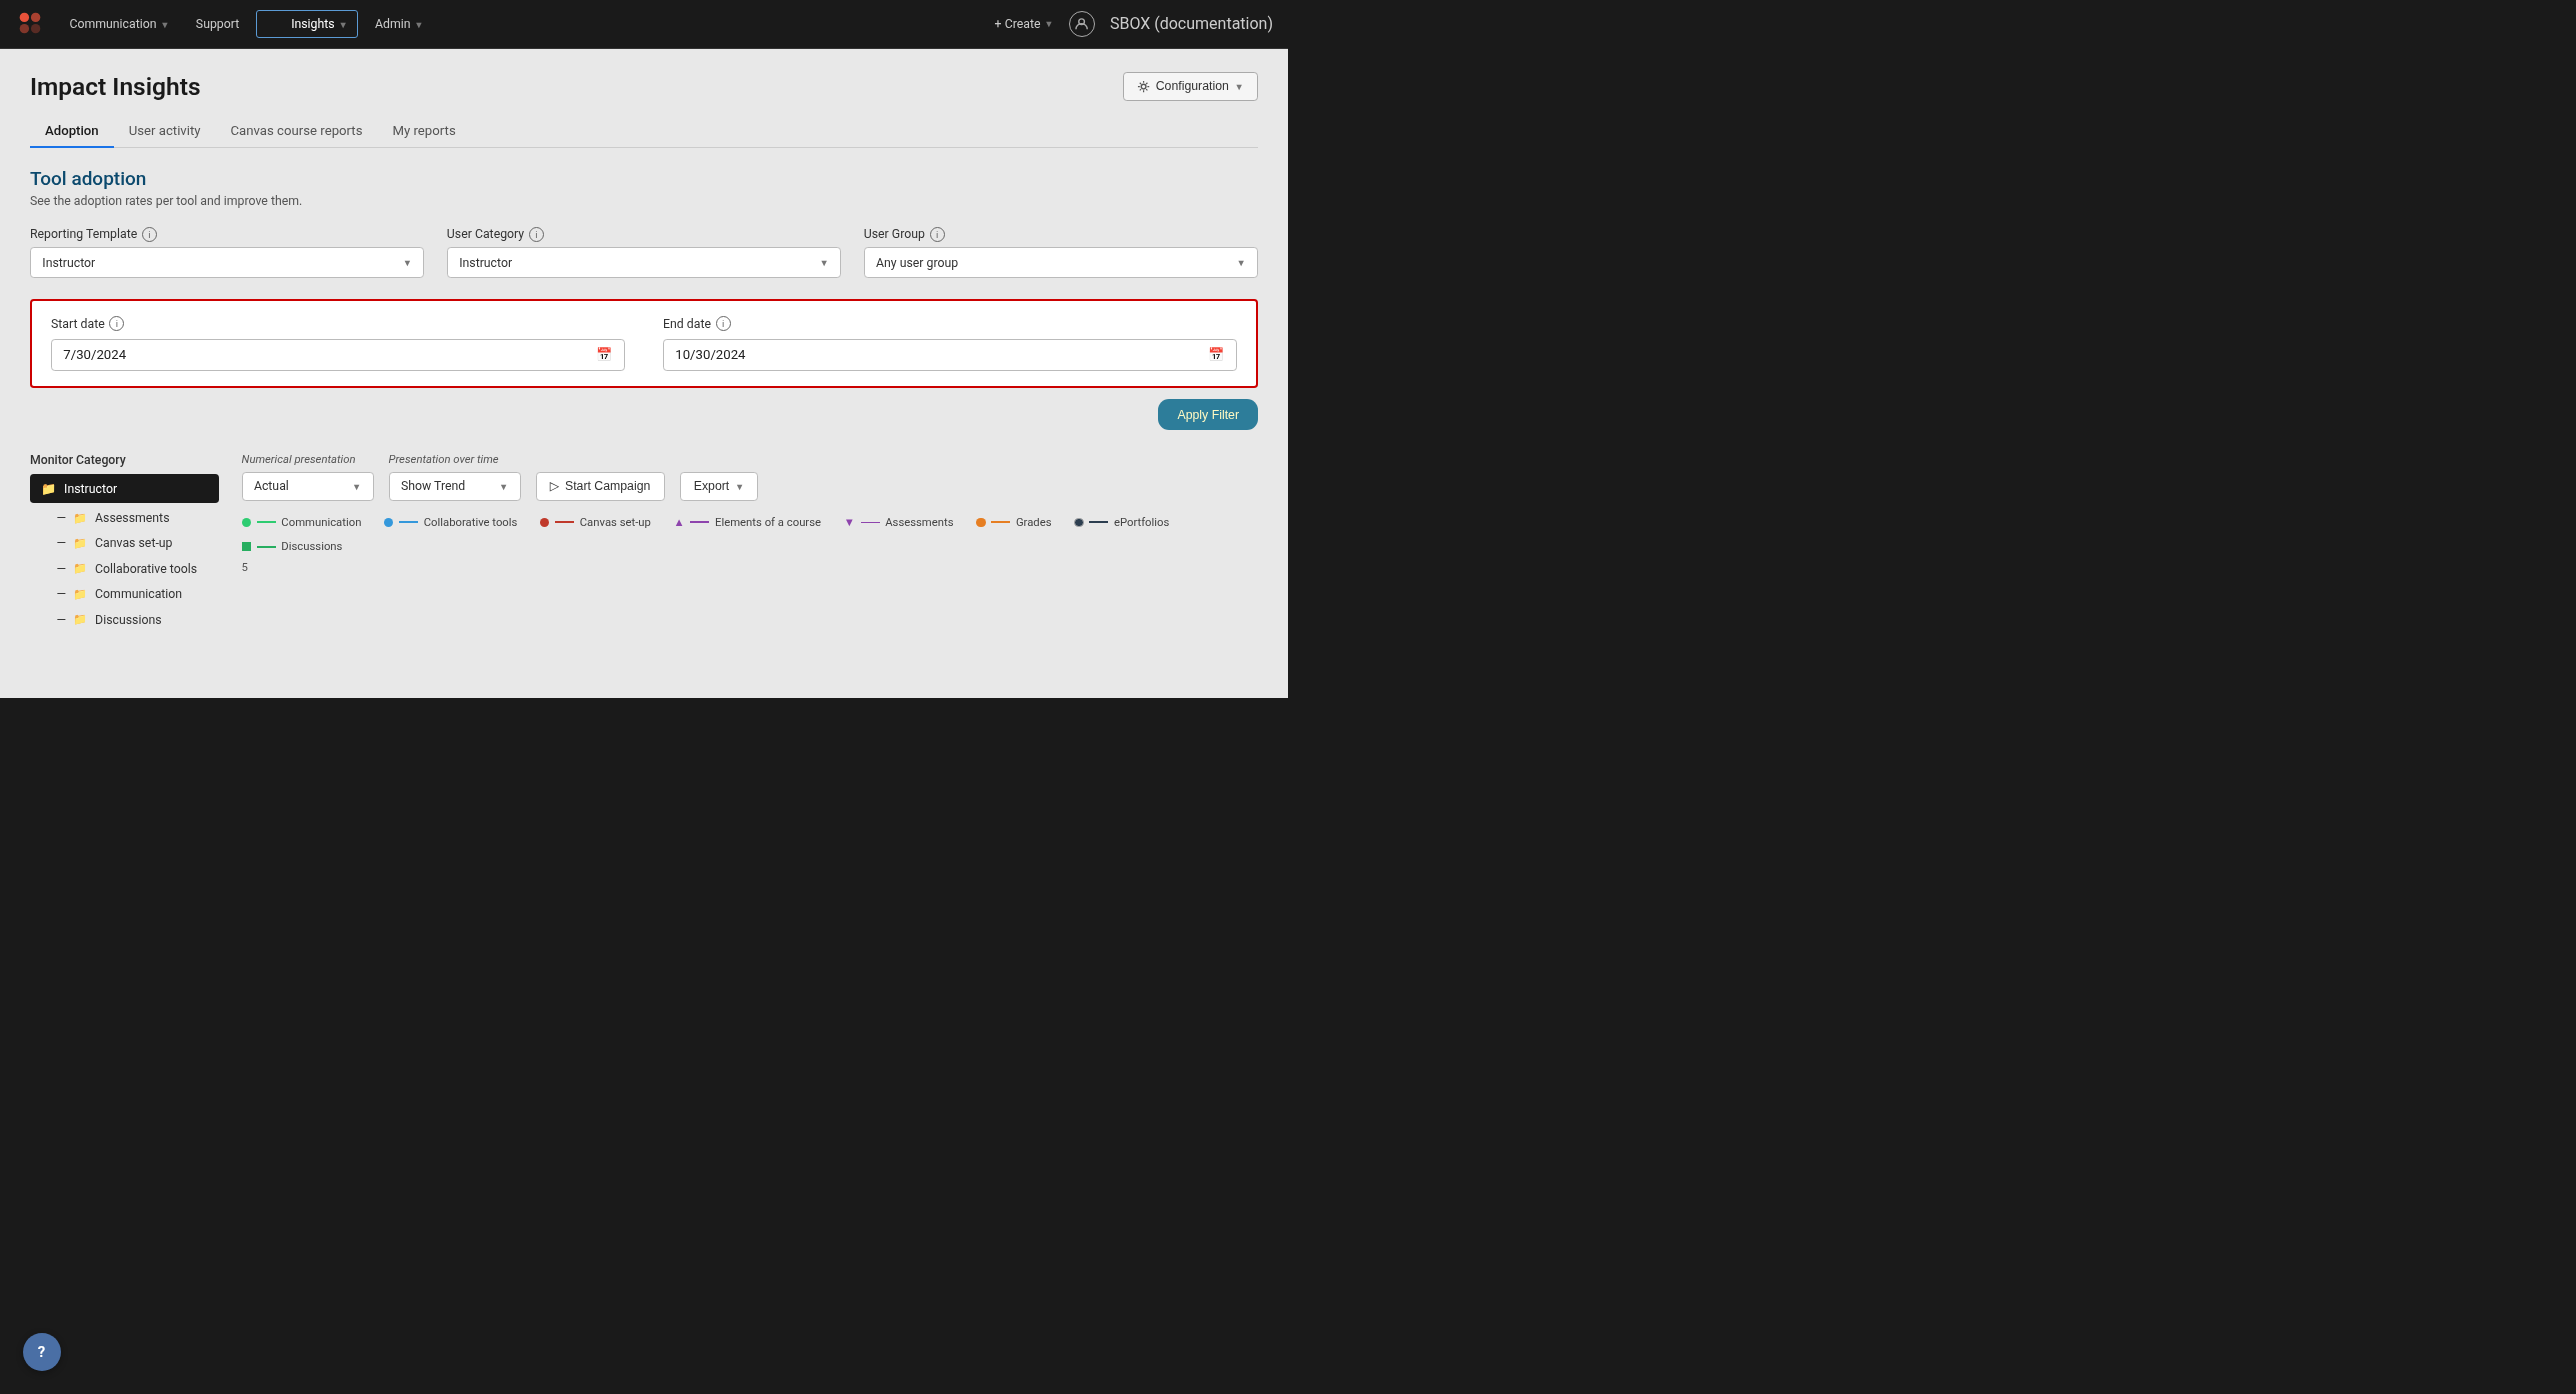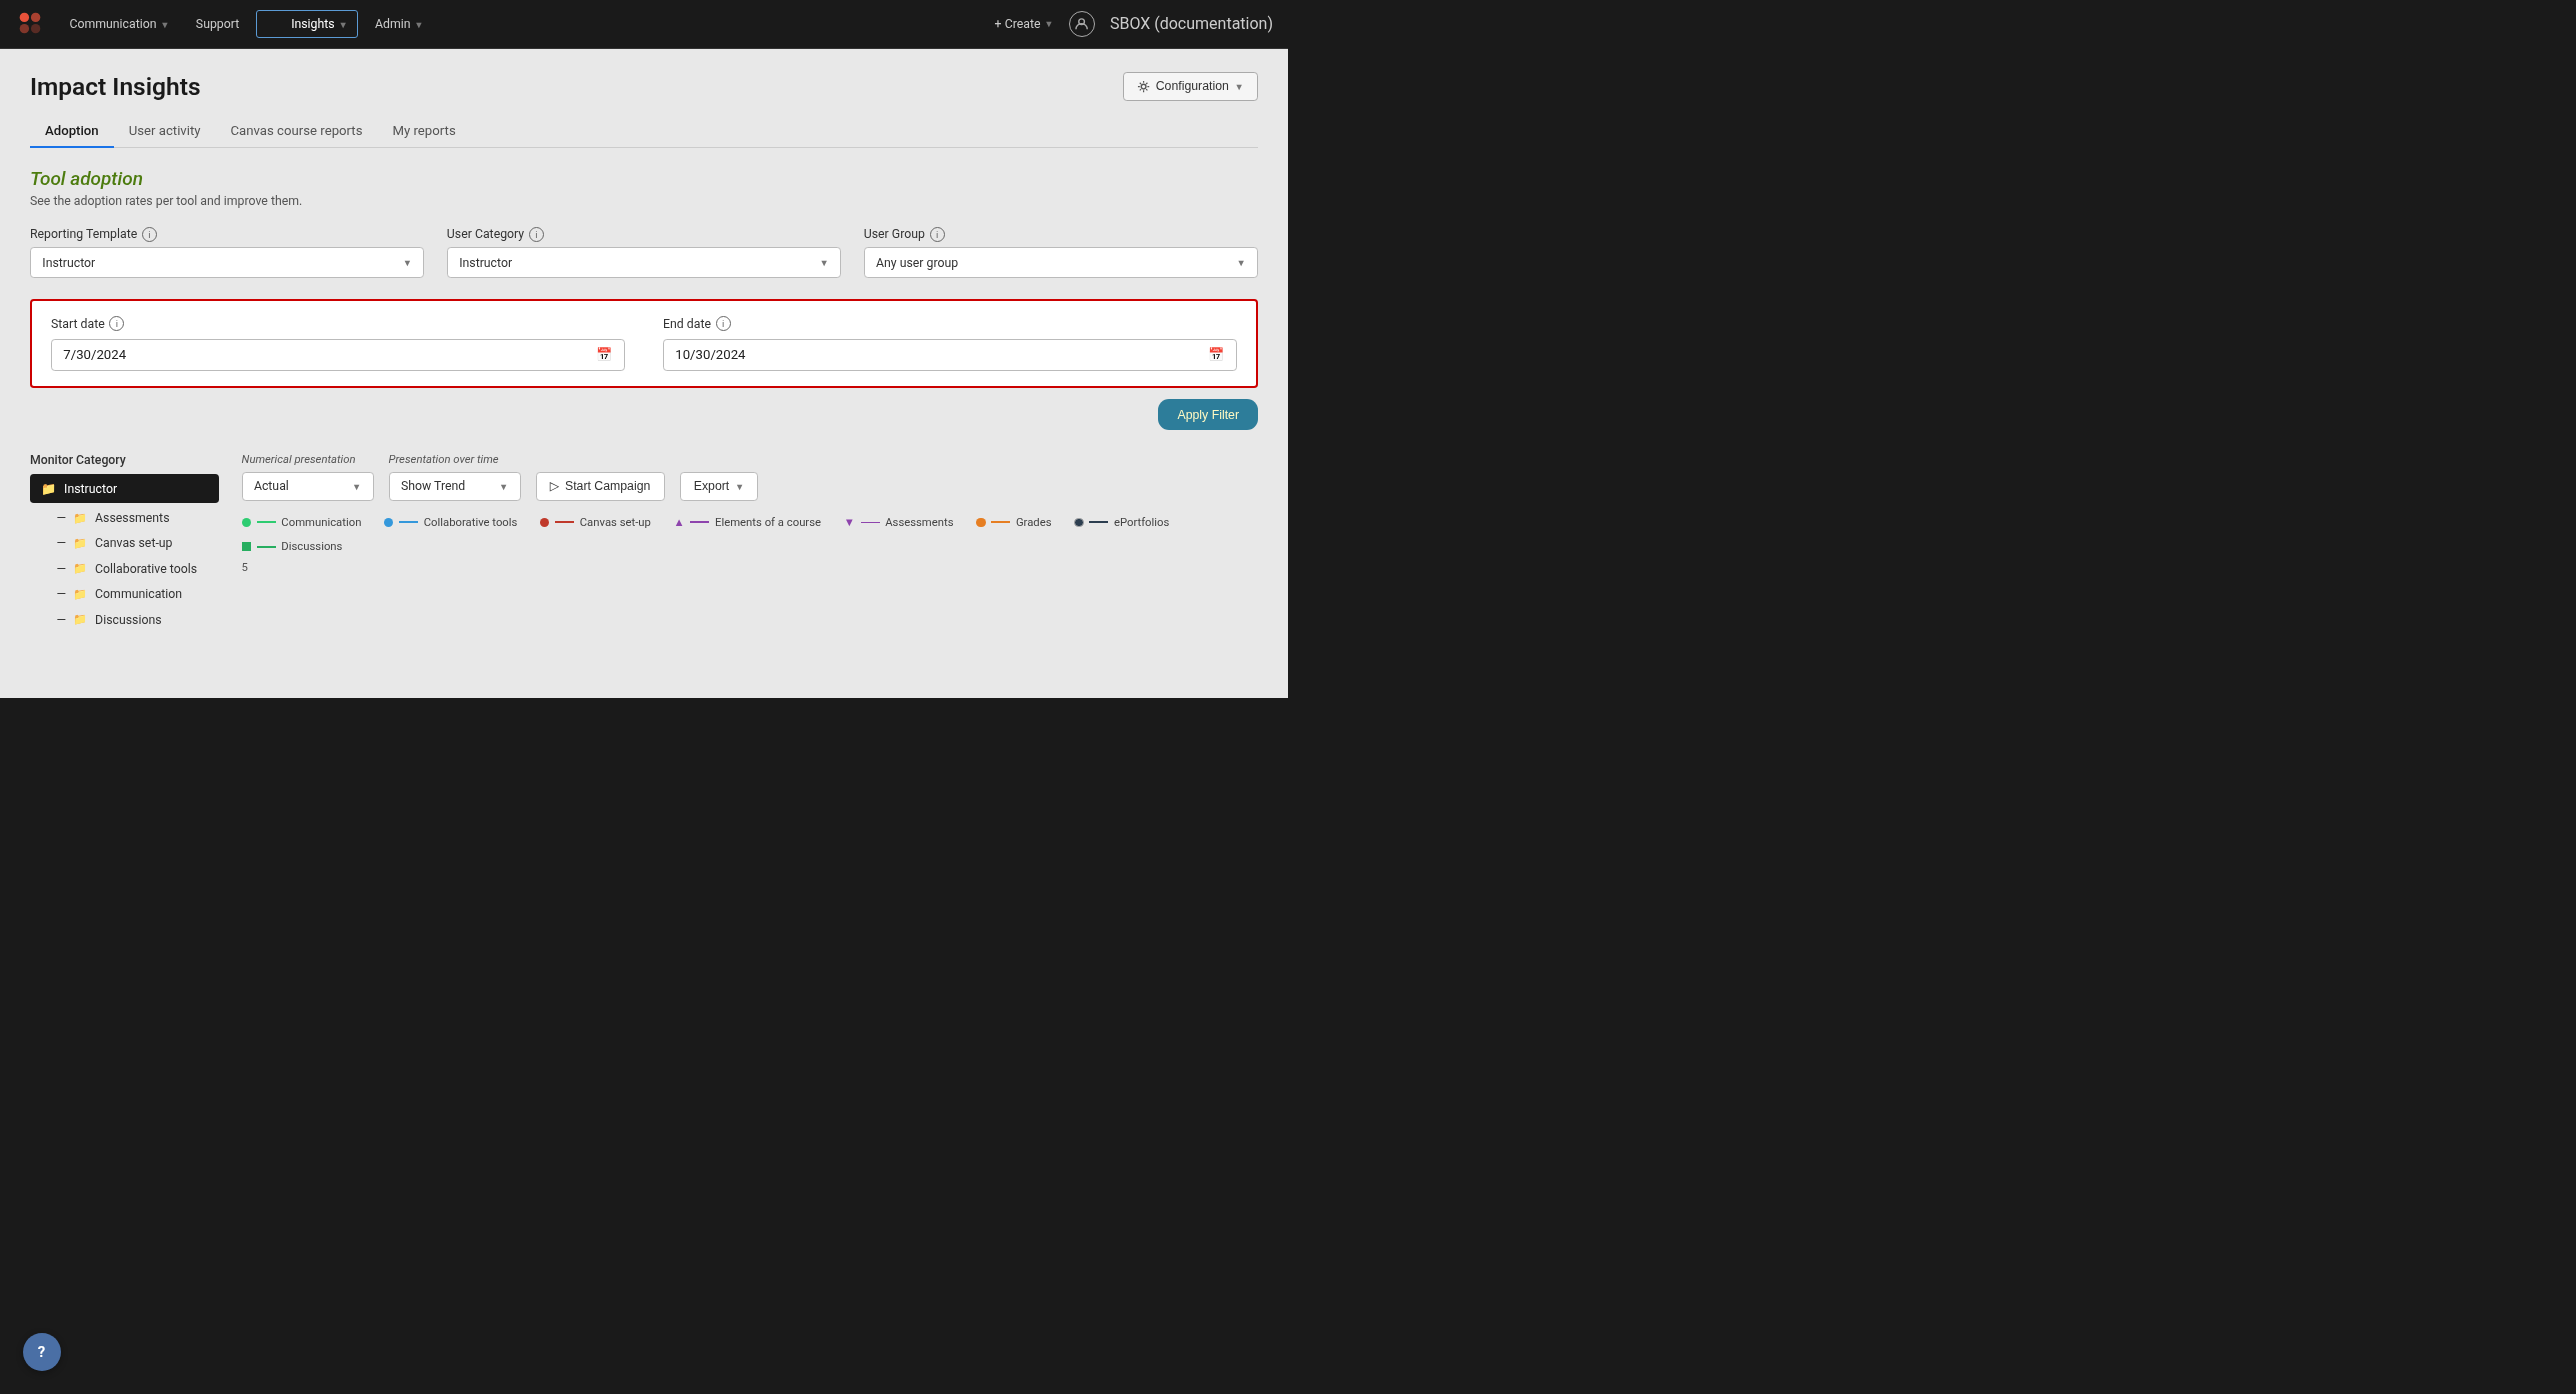--- a/index.html
+++ b/index.html
@@ -138,23 +138,22 @@
     .tab.active {
       color: #1a1a1a;
       border-bottom: 2.8px solid #1a73e8;
       font-weight: 500;
     }
 
     
     .section-title {
       font-size: 19px;
       font-weight: 500;
-      color: #4d7c0f;
+      color: #0c4a6e;
       margin-bottom: 3.8px;
-      font-style: italic;
     }
     .section-subtitle {
       font-size: 12.3px;
       color: #555;
       margin-bottom: 19px;
     }
 
     
     .filter-row {
       display: flex;

